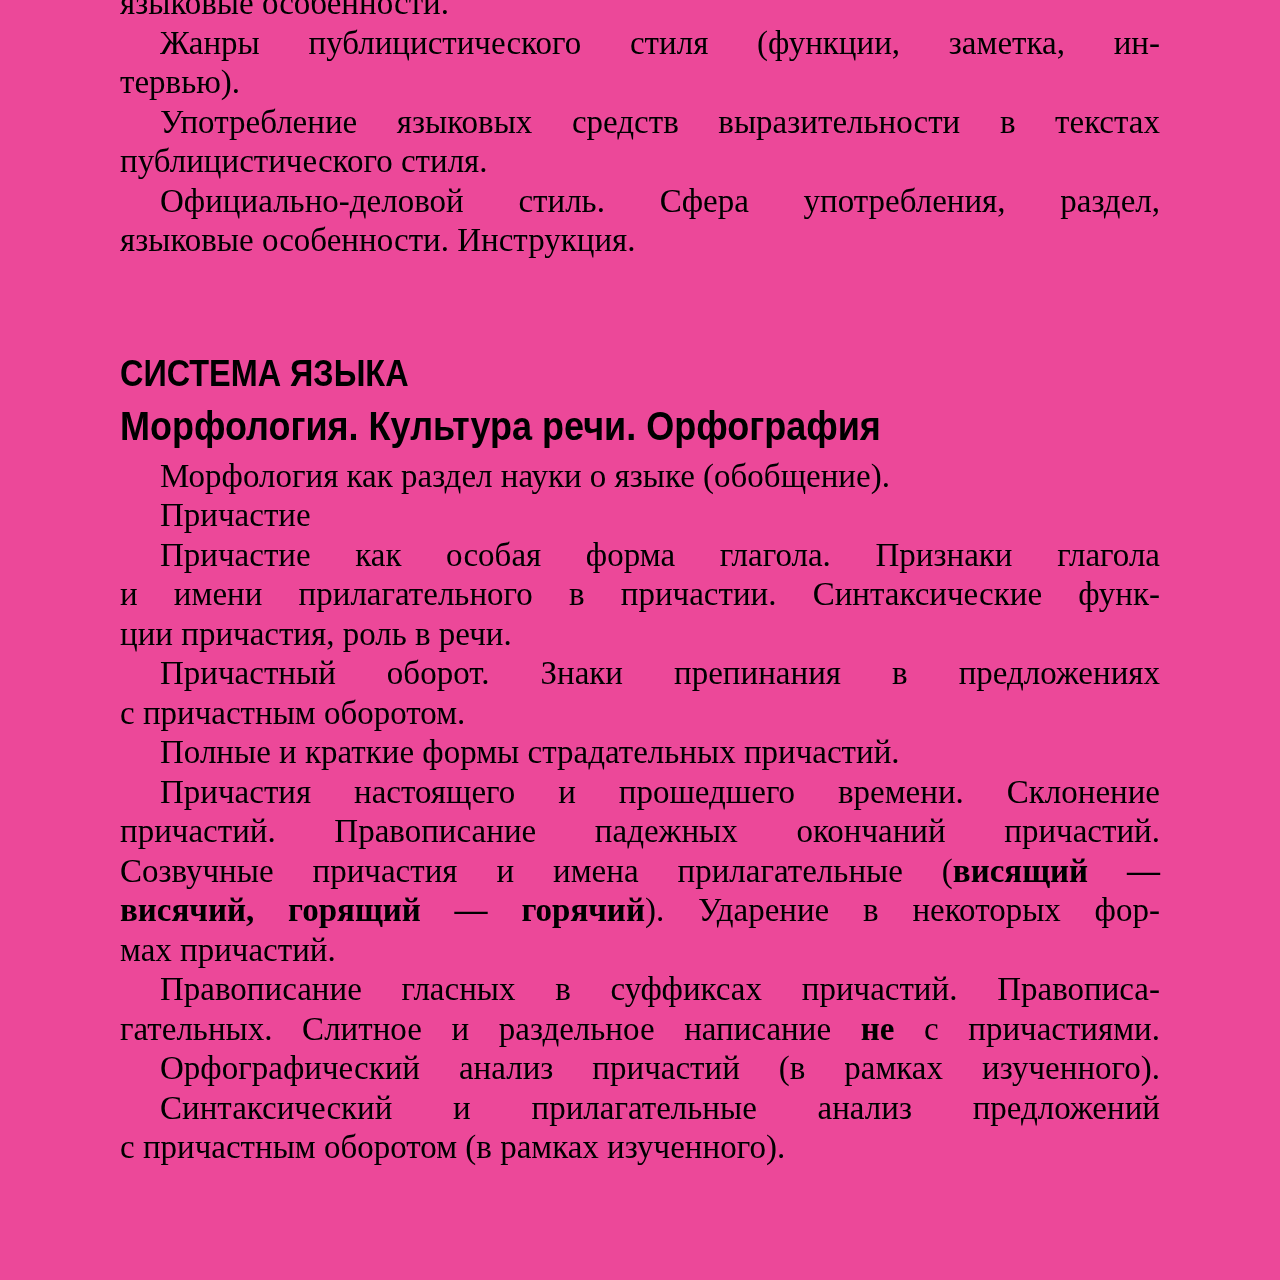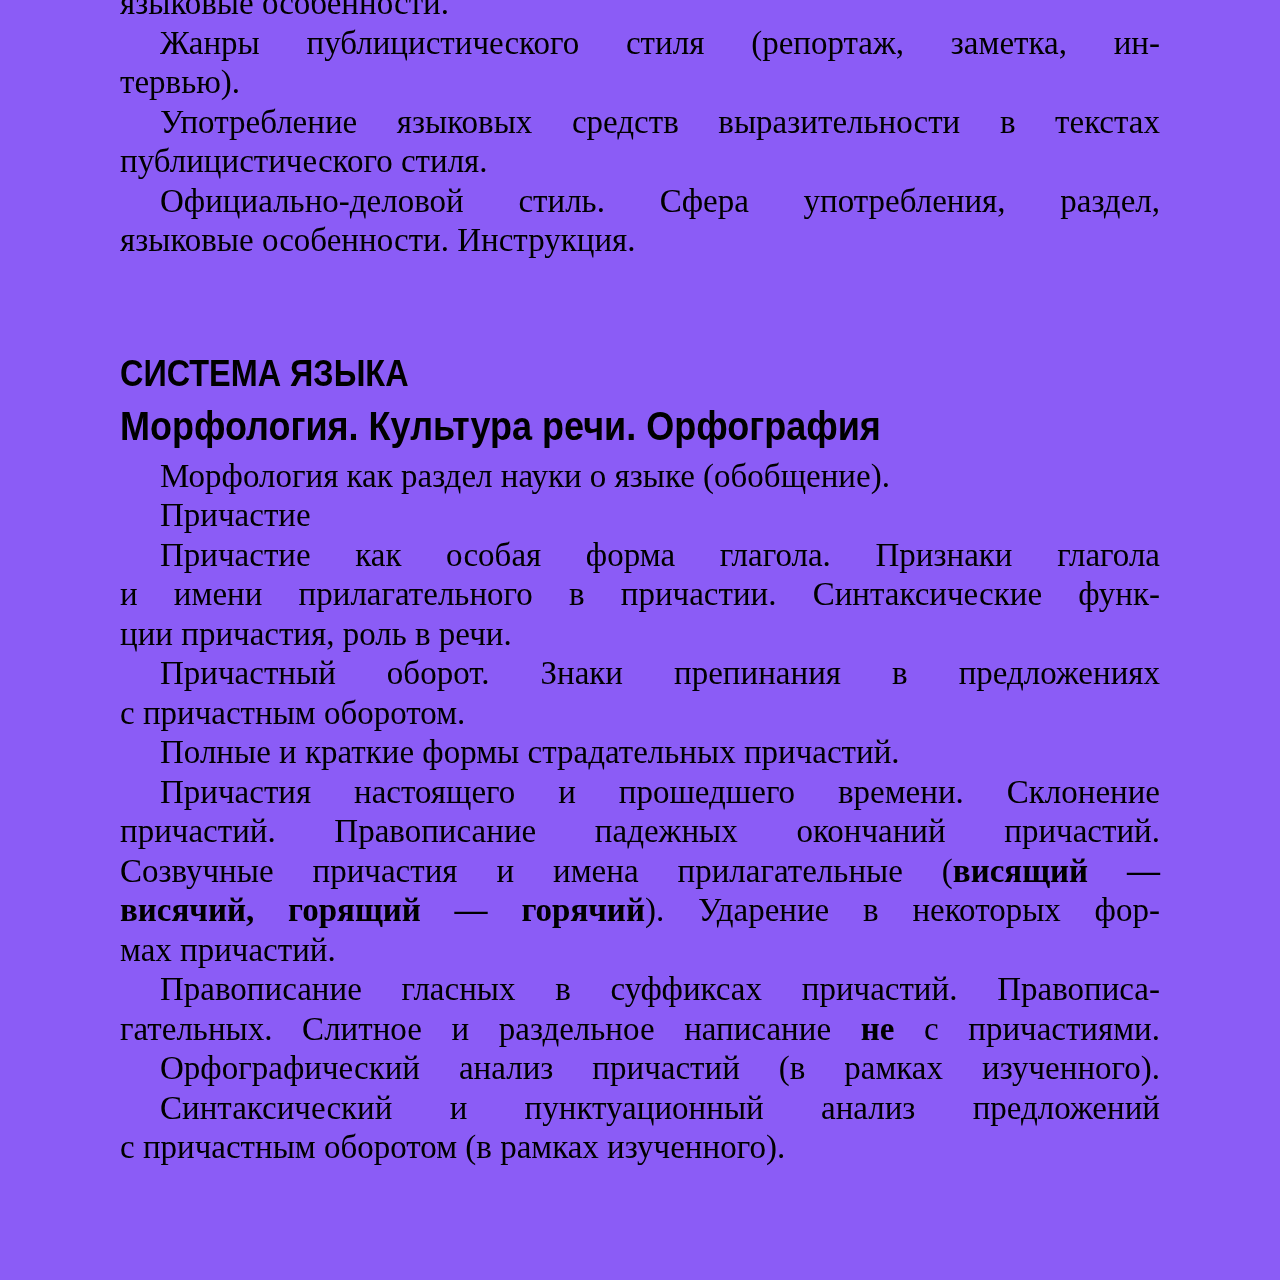--- a/index.html
+++ b/index.html
@@ -1,20 +1,20 @@
 <!DOCTYPE html>
 <html><head>
 <meta charset="utf-8">
 <style>
   html, body { margin: 0; padding: 0; }
   .page {
     position: relative;
     width: 1280px;
     height: 1280px;
-    background: #8b5cf6;
+    background: #ec4899;
     overflow: hidden;
     color: #000000;
     font-family: "Liberation Serif", serif;
   }
   .text-col {
     position: absolute;
     left: 120px;
     top: -16px;
     width: 1040px;
   }
@@ -53,21 +53,21 @@
     white-space: nowrap;
   }
 </style>
 </head>
 <body>
 
 <div class="page">
   <div class="text-col">
     <div id="intro-lines">
         <div class="line"><span>языковые особенности.</span></div>
-        <div class="line indent just"><span>Жанры публицистического стиля (репортаж, заметка, ин-</span></div>
+        <div class="line indent just"><span>Жанры публицистического стиля (функции, заметка, ин-</span></div>
         <div class="line"><span>тервью).</span></div>
         <div class="line indent just"><span>Употребление языковых средств выразительности в текстах</span></div>
         <div class="line"><span>публицистического стиля.</span></div>
         <div class="line indent just"><span>Официально-деловой стиль. Сфера употребления, раздел,</span></div>
         <div class="line"><span>языковые особенности. Инструкция.</span></div>
       </div>
     <div class="h1">СИСТЕМА ЯЗЫКА</div>
     <div class="h2">Морфология. Культура речи. Орфография</div>
     <div id="body-lines">
         <div class="line indent"><span>Морфология как раздел науки о языке (обобщение).</span></div>
@@ -79,17 +79,17 @@
         <div class="line"><span>с причастным оборотом.</span></div>
         <div class="line indent"><span>Полные и краткие формы страдательных причастий.</span></div>
         <div class="line indent just"><span>Причастия настоящего и прошедшего времени. Склонение</span></div>
         <div class="line just"><span>причастий. Правописание падежных окончаний причастий.</span></div>
         <div class="line just"><span>Созвучные причастия и имена прилагательные (</span><span class="bi">висящий —</span></div>
         <div class="line just"><span class="bi">висячий, горящий — горячий</span><span>). Ударение в некоторых фор-</span></div>
         <div class="line"><span>мах причастий.</span></div>
         <div class="line indent just"><span>Правописание гласных в суффиксах причастий. Правописа-</span></div>
         <div class="line just"><span>гательных. Слитное и раздельное написание </span><span class="bi">не</span><span> с причастиями.</span></div>
         <div class="line indent just"><span>Орфографический анализ причастий (в рамках изученного).</span></div>
-        <div class="line indent just"><span>Синтаксический и пунктуационный анализ предложений</span></div>
+        <div class="line indent just"><span>Синтаксический и прилагательные анализ предложений</span></div>
         <div class="line"><span>с причастным оборотом (в рамках изученного).</span></div>
       </div>
   </div>
 </div>
 
 </body></html>

